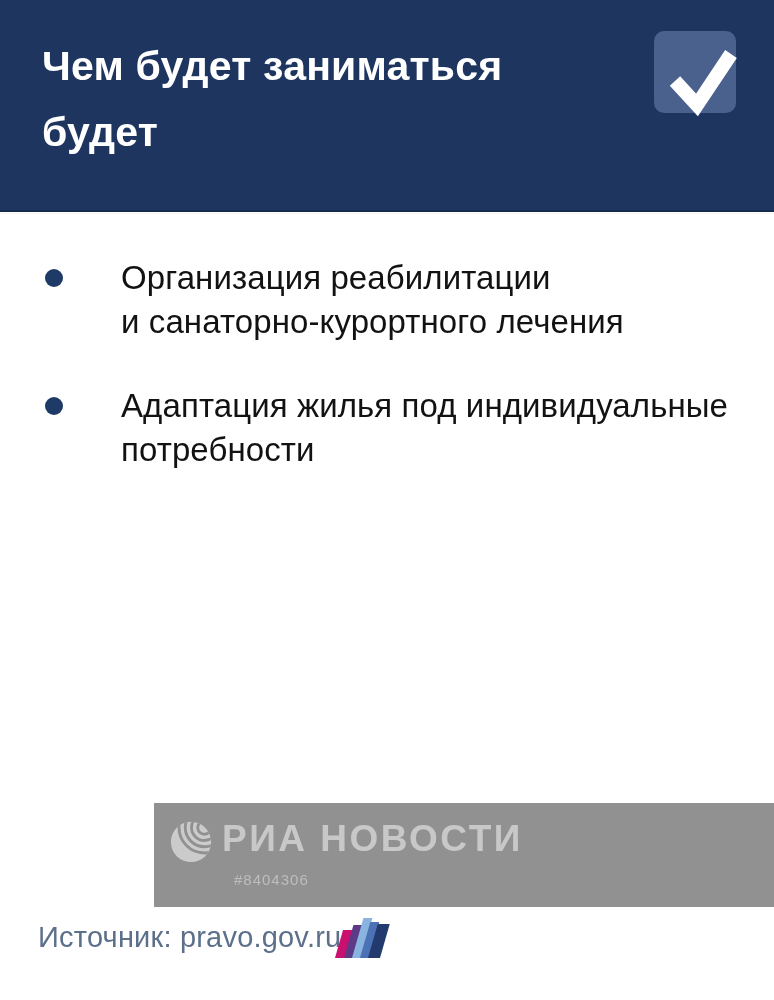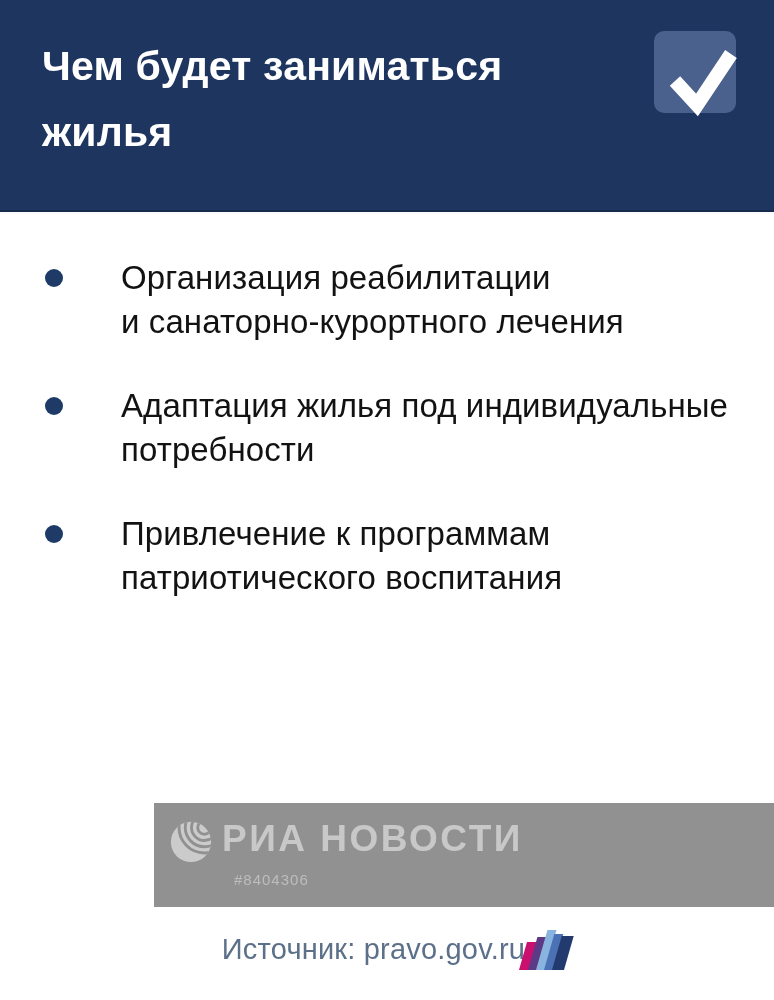--- a/index.html
+++ b/index.html
@@ -98,26 +98,26 @@
     margin-top: 7px;
     font-size: 15px;
     letter-spacing: 1px;
     color: #bdbdbd;
   }
 
   
   .footer {
     position: absolute;
     left: 0;
-    bottom: 4px;
+    bottom: 16px;
     width: 100%;
     height: 93px;
     display: flex;
     align-items: center;
-    justify-content: center;
+    justify-content: flex-start;
     padding: 0 20px 0 38px;
   }
   .source {
     font-size: 29px;
     color: #5c708a;
     letter-spacing: 0.2px;
   }
   .prime {
     display: flex;
     align-items: flex-start;
@@ -155,46 +155,41 @@
   }
 </style>
 </head>
 <body>
 
 <div class="page">
 
   <header class="header">
     <div class="title">
       <div>Чем будет заниматься</div>
-      <div>жилья</div>
+      <div>будет</div>
     </div>
     <div class="check-box">
       <svg width="82" height="82" viewBox="0 0 82 82">
         <rect x="0" y="0" width="82" height="82" rx="10" fill="#49618c"></rect>
         <path d="M21 50 L43 74 L77 23" fill="none" stroke="#ffffff" stroke-width="14" stroke-linecap="butt" stroke-linejoin="miter"></path>
       </svg>
     </div>
   </header>
 
   <main class="content">
     <ul class="bullet-list">
       <li class="bullet-item">
         <span class="bullet-dot"></span>
         <span class="bullet-text">Организация реабилитации
 и санаторно-курортного лечения</span>
       </li>
       <li class="bullet-item">
         <span class="bullet-dot"></span>
         <span class="bullet-text">Адаптация жилья под индивидуальные
 потребности</span>
-      </li>
-      <li class="bullet-item">
-        <span class="bullet-dot"></span>
-        <span class="bullet-text">Привлечение к программам
-патриотического воспитания</span>
       </li>
     </ul>
   </main>
 
   <div class="watermark">
     <div class="wm-row">
       <svg class="wm-globe" width="46" height="46" viewBox="0 0 48 48">
         <defs>
           <clipPath id="globeClip">
               <circle cx="24" cy="25" r="21"></circle>

